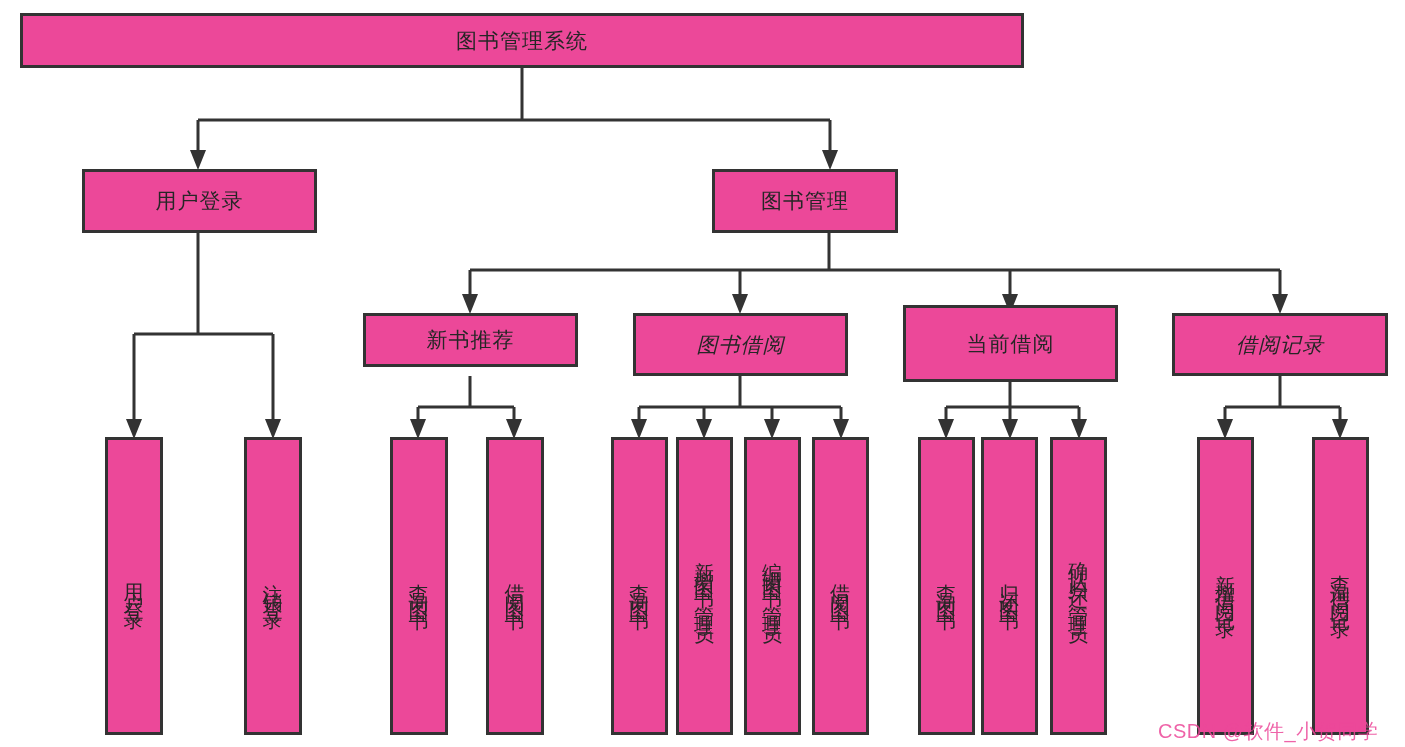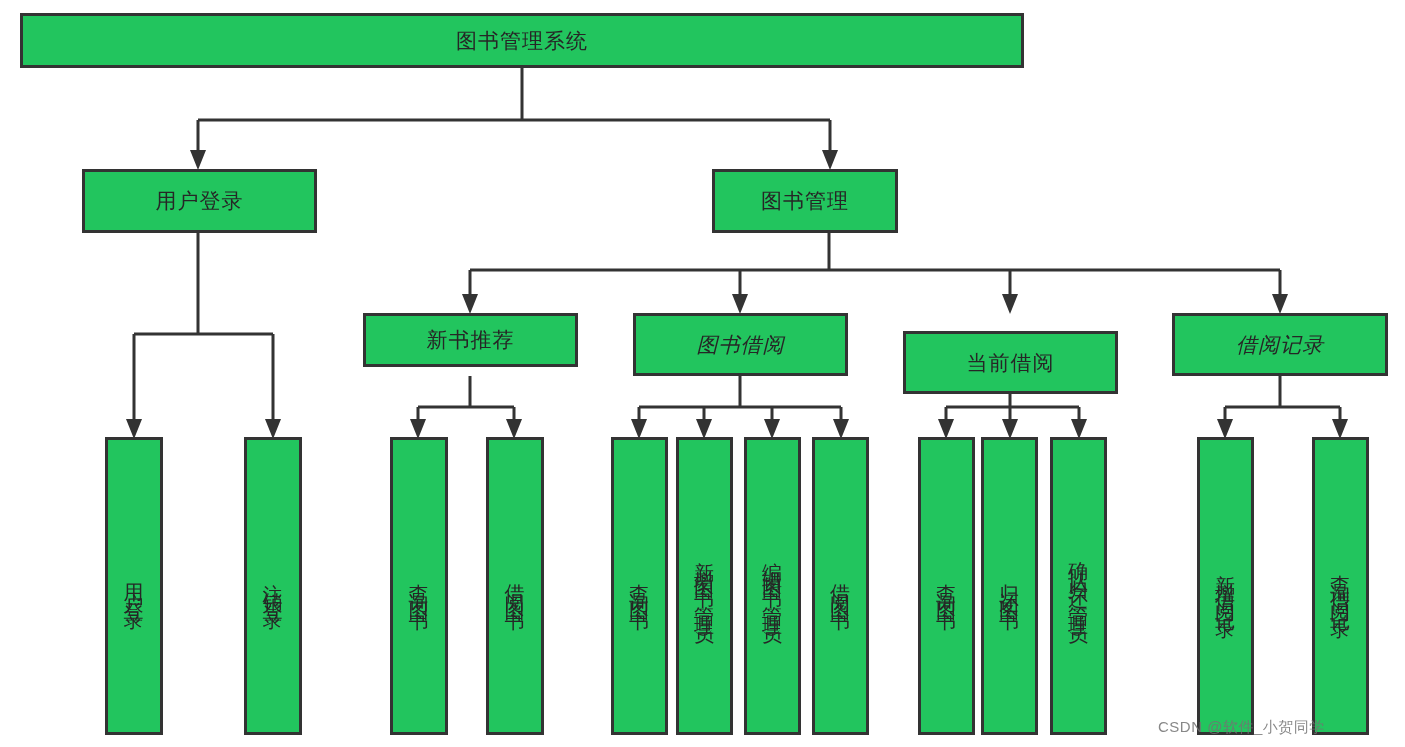--- a/index.html
+++ b/index.html
@@ -13,41 +13,41 @@
   }
   .wires {
     position: absolute;
     left: 0; top: 0;
     width: 1405px; height: 747px;
   }
   .node {
     position: absolute;
     box-sizing: border-box;
     border: 3px solid #333333;
-    background: #22c55e;
+    background: #ec4899;
     display: flex;
     align-items: center;
     justify-content: center;
     color: #262626;
   }
   .hnode { font-size: 21px; letter-spacing: 1px; }
   .vnode span {
     writing-mode: vertical-rl;
     text-orientation: mixed;
     font-size: 20px;
     letter-spacing: 9px;
     line-height: 1;
     white-space: nowrap;
   }
   .watermark {
     position: absolute;
     left: 1158px;
     top: 718px;
-    font-size: 15px;
-    color: #737373;
+    font-size: 20px;
+    color: #ec4899;
     letter-spacing: 0.5px;
     white-space: nowrap;
     opacity: 0.85;
     z-index: 5;
   }
 </style>
 </head>
 <body>
 
 <div class="canvas">
@@ -92,21 +92,21 @@
     </g>
   </svg>
 
   <div class="node hnode" style="left:20px; top:13px; width:1004px; height:55px;">图书管理系统</div>
 
   <div class="node hnode" style="left:82px; top:169px; width:235px; height:64px;">用户登录</div>
   <div class="node hnode" style="left:712px; top:169px; width:186px; height:64px;">图书管理</div>
 
   <div class="node hnode" style="left:363px; top:313px; width:215px; height:54px;">新书推荐</div>
   <div class="node hnode" style="left:633px; top:313px; width:215px; height:63px;font-style:italic;">图书借阅</div>
-  <div class="node hnode" style="left:903px; top:331px; width:215px; height:63px;">当前借阅</div>
+  <div class="node hnode" style="left:903px; top:305px; width:215px; height:77px;">当前借阅</div>
   <div class="node hnode" style="left:1172px; top:313px; width:216px; height:63px;font-style:italic;">借阅记录</div>
 
   <div class="node vnode" style="left:105px; top:437px; width:58px; height:298px;">
     <span>用户登录</span>
     </div>
   <div class="node vnode" style="left:244px; top:437px; width:58px; height:298px;">
     <span>注销登录</span>
     </div>
 
   <div class="node vnode" style="left:390px; top:437px; width:58px; height:298px;">

